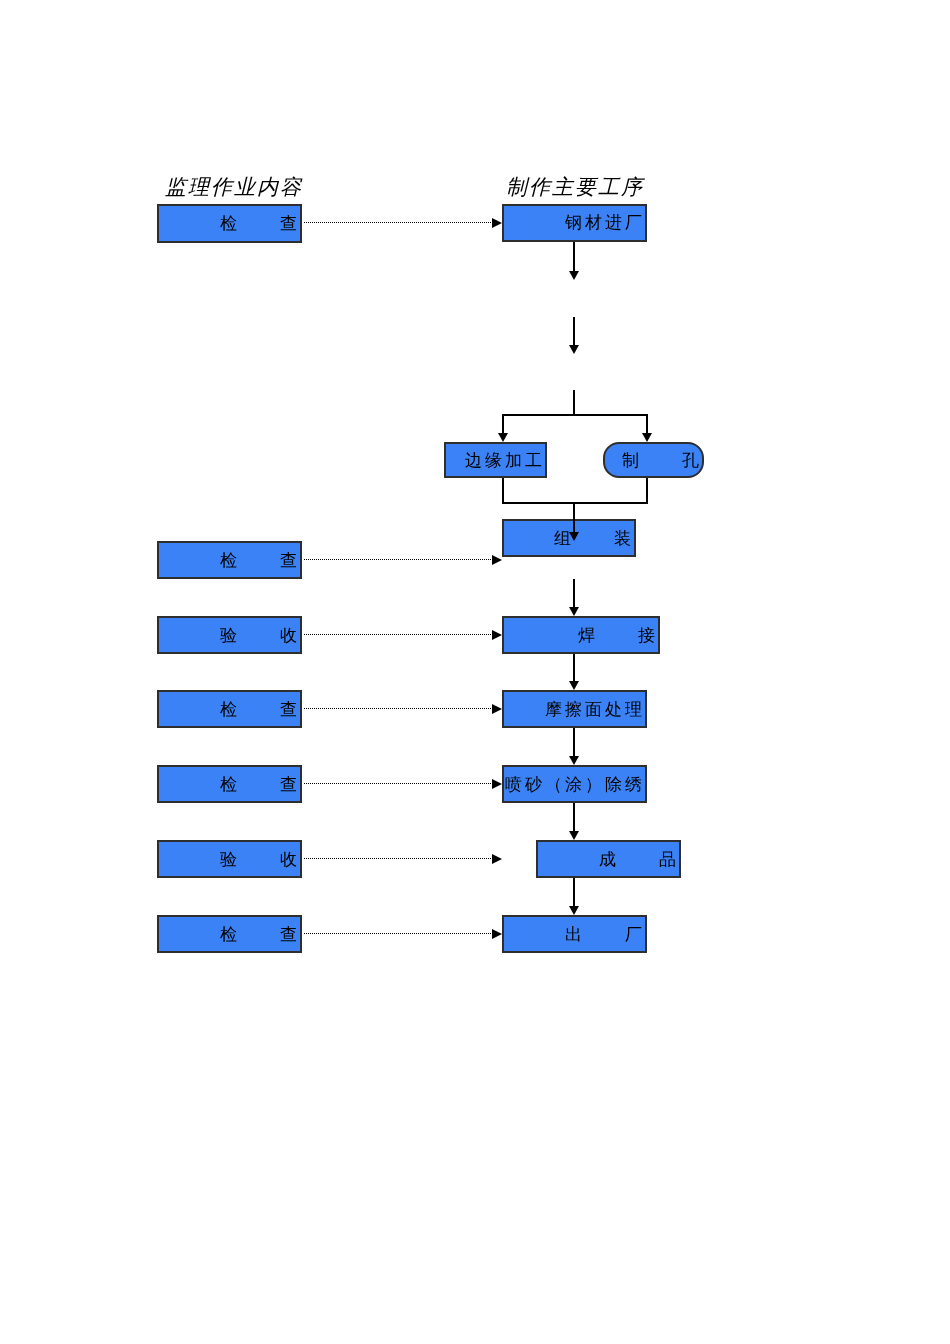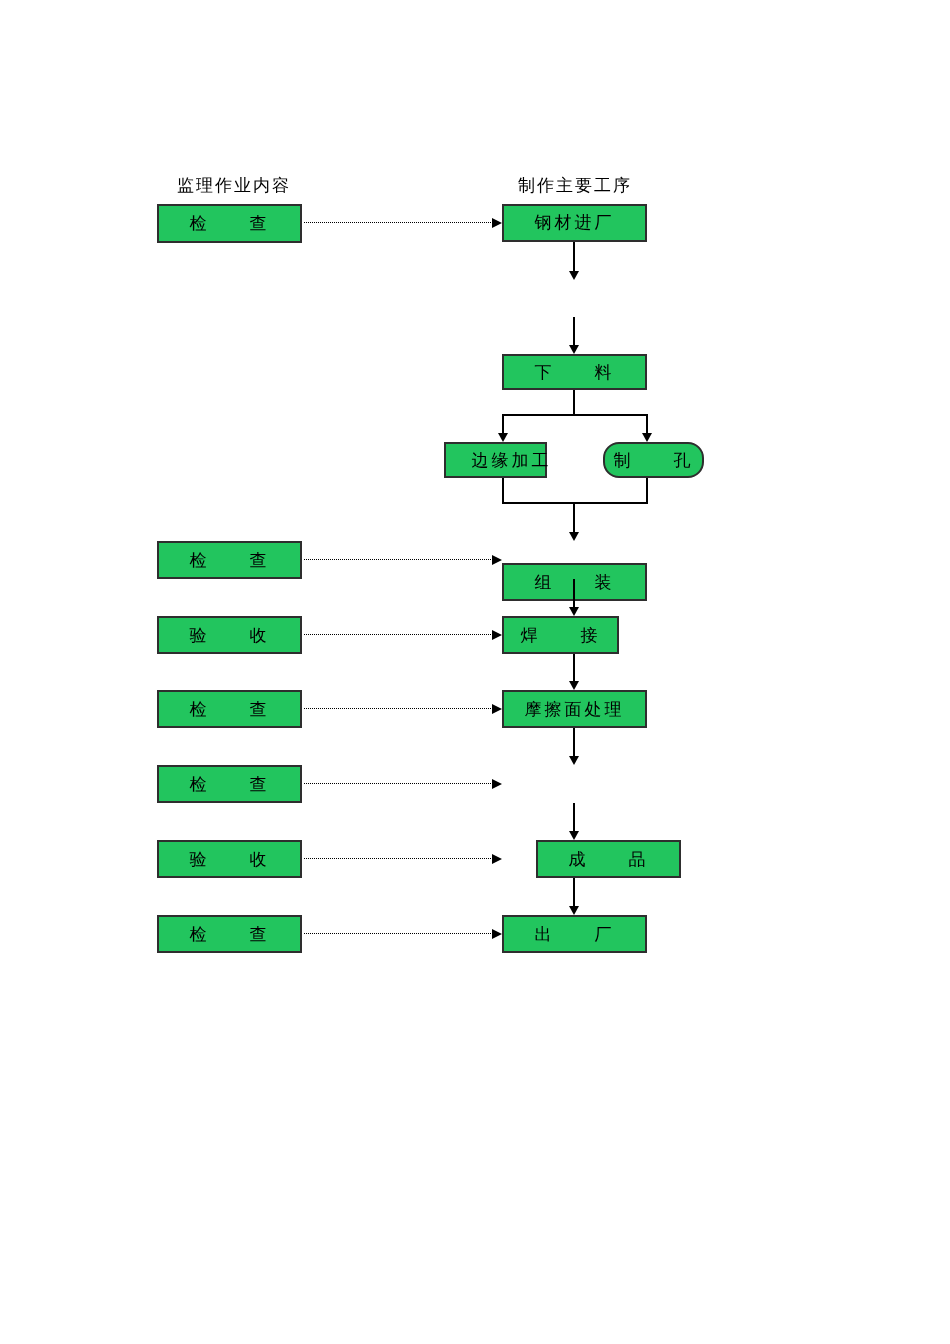--- a/index.html
+++ b/index.html
@@ -8,35 +8,36 @@
     width: 950px;
     height: 1344px;
     background: #ffffff;
     color: #000;
     font-family: "Liberation Serif", "DejaVu Serif", serif;
     overflow: hidden;
   }
   .col-header {
     position: absolute;
     transform: translateX(-50%);
-    font-size: 17px;
+    font-size: 21px;
     letter-spacing: 2px;
     white-space: nowrap;
     line-height: 1;
+    font-style: italic;
   }
   .header-left  { left: 234px; top: 177px; }
   .header-right { left: 575px; top: 177px; }
   .node {
     position: absolute;
     box-sizing: border-box;
     border: 2px solid #2e2e2e;
-    background: #22c55e;
+    background: #3b82f6;
     display: flex;
     align-items: center;
-    justify-content: center;
+    justify-content: flex-end;
     font-size: 17px;
     letter-spacing: 3px;
     white-space: nowrap;
     line-height: 1;
   }
   .vline, .hline { position: absolute; background: #000; }
   .dotline { position: absolute; height: 0; border-top: 1.6px dotted #000; }
   .head-down {
     position: absolute; width: 0; height: 0;
     border-left: 5px solid transparent;
@@ -55,49 +56,49 @@
 
 <div id="diagram-canvas">
   <div class="col-header header-left">监理作业内容</div>
   <div class="col-header header-right">制作主要工序</div>
 <div class="node" style="left: 157px; top: 204px; width: 145px; height: 39px;">
       <span>检　　查</span>
     </div>
     <div class="node" style="left: 502px; top: 204px; width: 145px; height: 38px; font-family: Liberation Mono, monospace;">
       <span>钢材进厂</span>
     </div>
-    <div class="node" style="left: 502px; top: 354px; width: 145px; height: 36px;">
-      <span>下　　料</span>
-    </div>
     <div class="node" style="left: 444px; top: 442px; width: 103px; height: 36px; padding-left: 32px;">
       <span>边缘加工</span>
     </div>
     <div class="node" style="left: 603px; top: 442px; width: 101px; height: 36px; border-radius: 16px;">
       <span>制　　孔</span>
     </div>
     <div class="node" style="left: 157px; top: 541px; width: 145px; height: 38px;">
       <span>检　　查</span>
     </div>
-    <div class="node" style="left: 502px; top: 563px; width: 145px; height: 38px;">
+    <div class="node" style="left: 502px; top: 519px; width: 134px; height: 38px;">
       <span>组　　装</span>
     </div>
     <div class="node" style="left: 157px; top: 616px; width: 145px; height: 38px;">
       <span>验　　收</span>
     </div>
-    <div class="node" style="left: 502px; top: 616px; width: 117px; height: 38px;">
+    <div class="node" style="left: 502px; top: 616px; width: 158px; height: 38px;">
       <span>焊　　接</span>
     </div>
     <div class="node" style="left: 157px; top: 690px; width: 145px; height: 38px;">
       <span>检　　查</span>
     </div>
     <div class="node" style="left: 502px; top: 690px; width: 145px; height: 38px;">
       <span>摩擦面处理</span>
     </div>
     <div class="node" style="left: 157px; top: 765px; width: 145px; height: 38px;">
       <span>检　　查</span>
+    </div>
+    <div class="node" style="left: 502px; top: 765px; width: 145px; height: 38px;">
+      <span>喷砂（涂）除绣</span>
     </div>
     <div class="node" style="left: 157px; top: 840px; width: 145px; height: 38px;">
       <span>验　　收</span>
     </div>
     <div class="node" style="left: 502px; top: 840px; width: 145px; height: 38px; margin-left: 34px;">
       <span>成　　品</span>
     </div>
     <div class="node" style="left: 157px; top: 915px; width: 145px; height: 38px;">
       <span>检　　查</span>
     </div>

